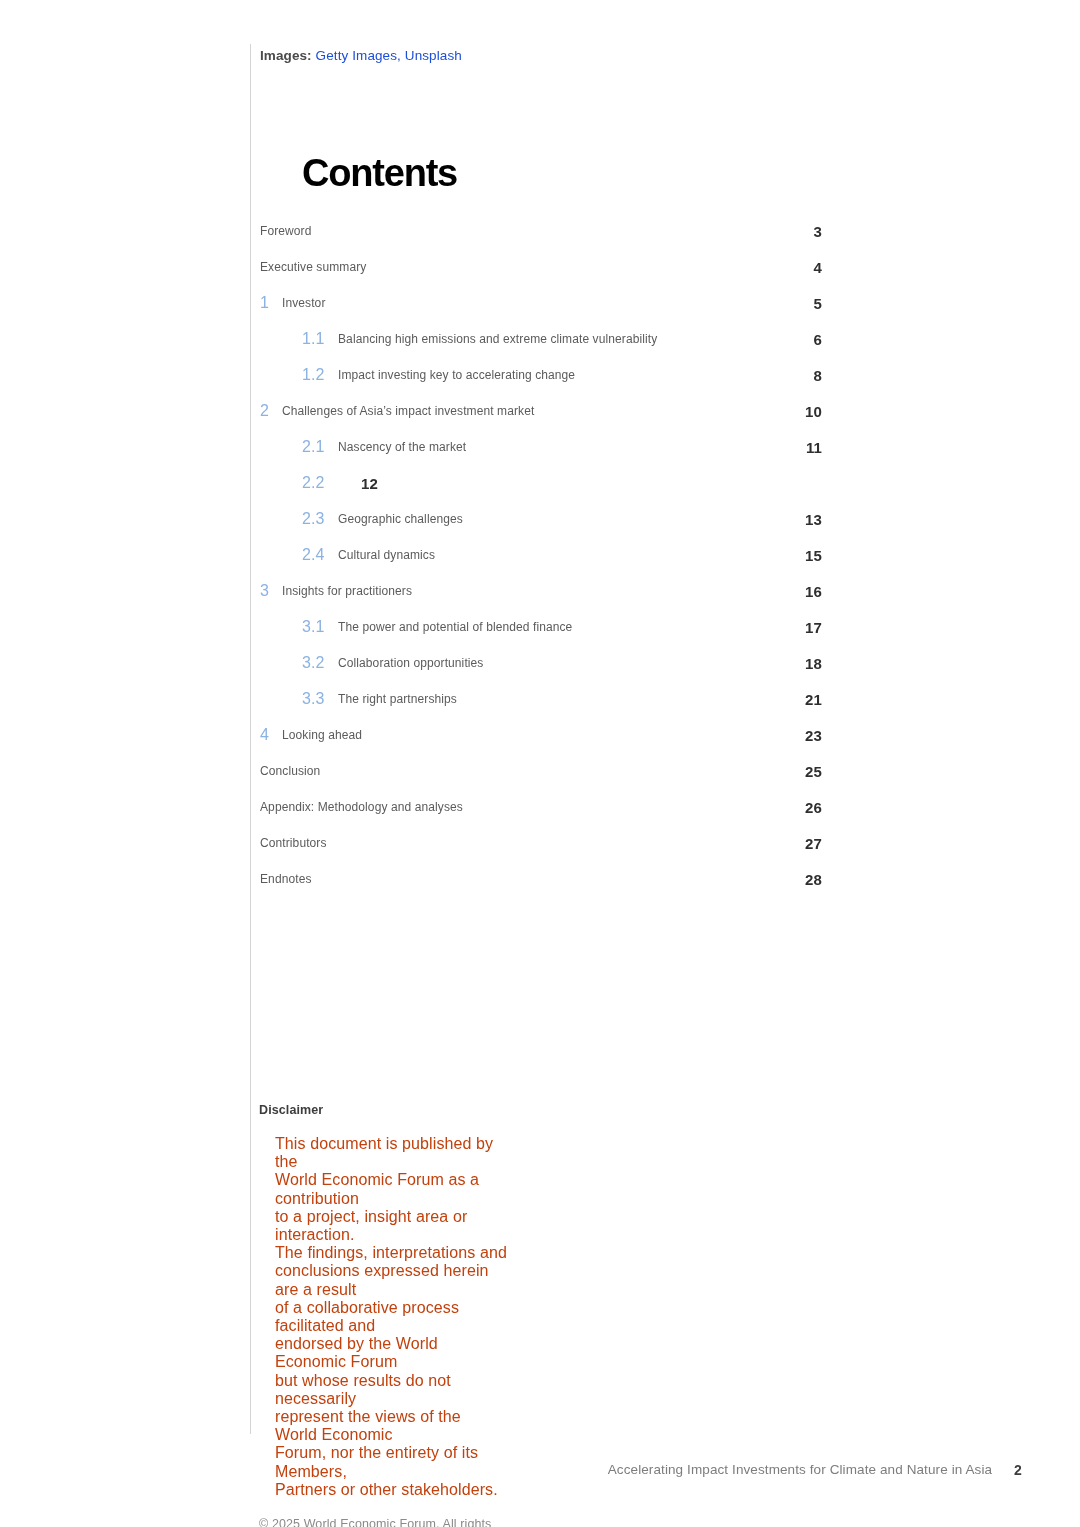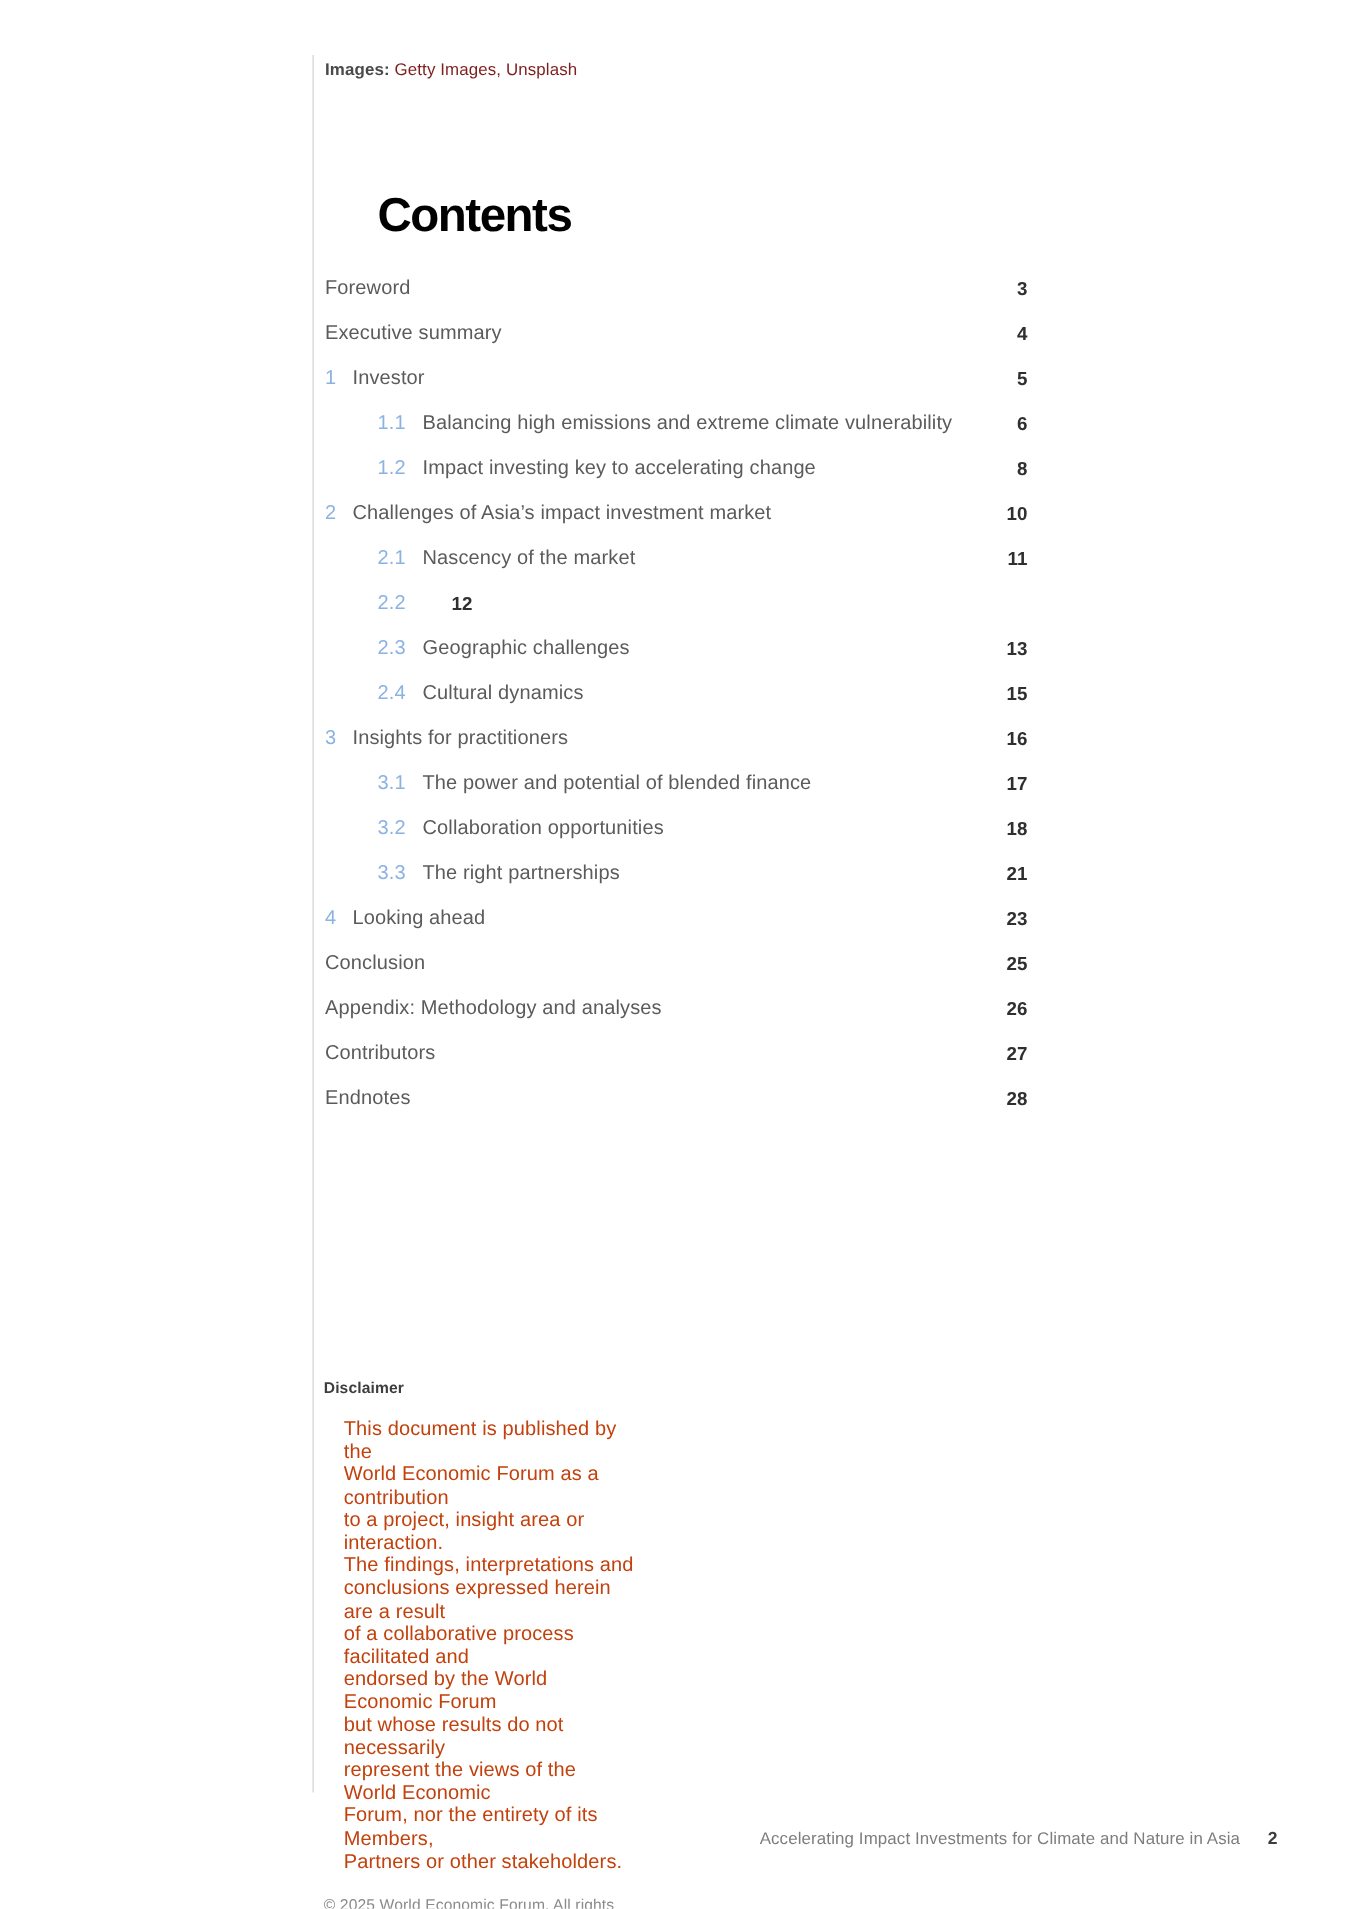--- a/index.html
+++ b/index.html
@@ -41,21 +41,21 @@
     line-height: 18px;
     letter-spacing: 0.1px;
     white-space: nowrap;
   }
   .credits .credits-label {
     font-weight: 700;
     color: #4a4a4a;
   }
   .credits .credits-value {
     font-weight: 400;
-    color: #7f1d1d;
+    color: #1d4ed8;
   }
 
   
   .contents-title {
     position: absolute;
     left: 258px;
     top: 118px;
     font-size: 38px;
     line-height: 60px;
     font-weight: 700;
@@ -80,21 +80,21 @@
   .toc-num {
     flex: 0 0 auto;
     color: #8cb2e2;
     font-size: 16px;
     font-weight: 400;
     letter-spacing: 0.1px;
   }
   .toc-label {
     flex: 1 1 auto;
     color: #5b5b5b;
-    font-size: 16px;
+    font-size: 12px;
     font-weight: 400;
     letter-spacing: 0.1px;
     white-space: nowrap;
   }
   .toc-page {
     flex: 0 0 auto;
     width: 40px;
     text-align: right;
     color: #2f2f2f;
     font-size: 15px;
@@ -147,21 +147,21 @@
   }
 
   
   .footer {
     position: absolute;
     left: 0;
     right: 58px;
     top: 1462px;
     display: flex;
     justify-content: flex-end;
-    align-items: center;
+    align-items: flex-start;
   }
   .footer-title {
     font-size: 13.5px;
     color: #7d7d7d;
     letter-spacing: 0.1px;
   }
   .footer-page {
     font-size: 14px;
     font-weight: 700;
     color: #3d3d3d;

